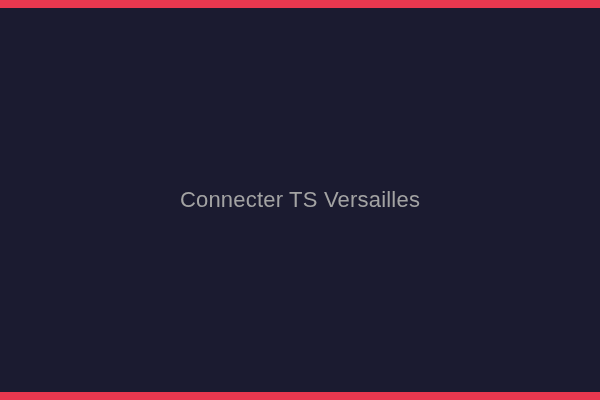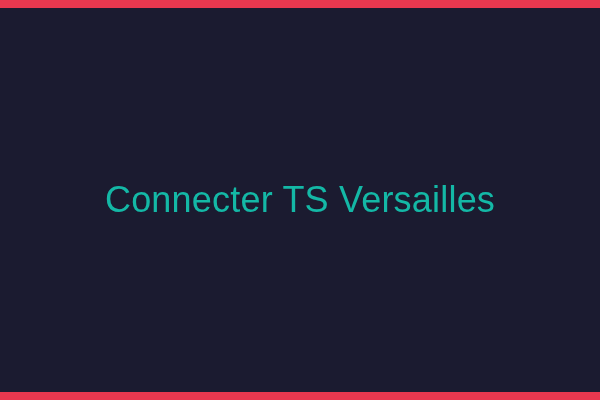--- a/index.html
+++ b/index.html
@@ -39,25 +39,25 @@
     background: #1b1b30;
     display: flex;
     align-items: center;
     justify-content: center;
   }
 
   .headline {
     margin: 0;
     padding: 0;
     font-family: "Liberation Sans", sans-serif;
-    font-size: 36px;
+    font-size: 22px;
     font-weight: 400;
     line-height: 1.2;
     letter-spacing: 0.2px;
-    color: #14b8a6;
+    color: #a3a3a3;
     text-align: center;
     white-space: nowrap;
     -webkit-font-smoothing: antialiased;
   }
 </style>
 </head>
 <body>
 
 <div class="page">
 

